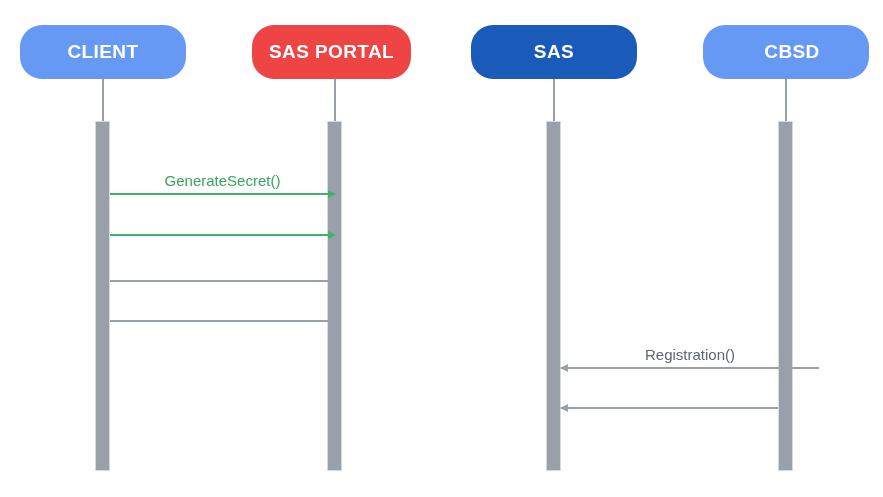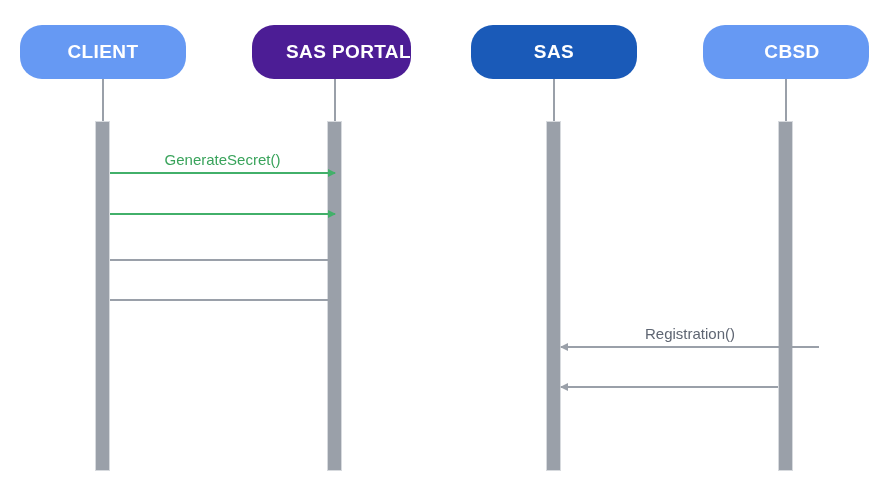--- a/index.html
+++ b/index.html
@@ -47,20 +47,21 @@
     position: absolute;
     width: 15px;
     background: #9aa0a9;
     border: 1px solid #d7dade;
     box-sizing: border-box;
   }
   
   .message {
     position: absolute;
     height: 30px;
+    margin-top: 21px;
   }
   .message-line {
     position: absolute;
     left: 0;
     right: 0;
     bottom: 0;
     height: 2px;
   }
   .message-line.gray { background: #9aa0a9; }
   .message-line.green { background: #42b06a; }
@@ -108,21 +109,21 @@
   <div id="activations-layer">
       <div class="activation-bar" style="left: 95px; top: 121px; width: 15px; height: 350px; background: rgb(154, 160, 169);"></div>
       <div class="activation-bar" style="left: 327px; top: 121px; width: 15px; height: 350px; background: rgb(154, 160, 169);"></div>
       <div class="activation-bar" style="left: 546px; top: 121px; width: 15px; height: 350px; background: rgb(154, 160, 169);"></div>
       <div class="activation-bar" style="left: 778px; top: 121px; width: 15px; height: 350px; background: rgb(154, 160, 169);"></div>
     </div>
   <div id="participants-layer">
       <div class="participant-box" style="left: 20px; top: 25px; width: 166px; height: 54px; background: rgb(102, 153, 243);">
         <span class="participant-label">CLIENT</span>
       </div>
-      <div class="participant-box" style="left: 252px; top: 25px; width: 159px; height: 54px; background: #4c1d95; justify-content: flex-end;">
+      <div class="participant-box" style="left: 252px; top: 25px; width: 159px; height: 54px; background: #ef4444;">
         <span class="participant-label">SAS PORTAL</span>
       </div>
       <div class="participant-box" style="left: 471px; top: 25px; width: 166px; height: 54px; background: rgb(26, 90, 184);">
         <span class="participant-label">SAS</span>
       </div>
       <div class="participant-box" style="left: 703px; top: 25px; width: 166px; height: 54px; background: rgb(102, 153, 243); padding-left: 12px;">
         <span class="participant-label">CBSD</span>
       </div>
     </div>
   <div id="messages-layer">

